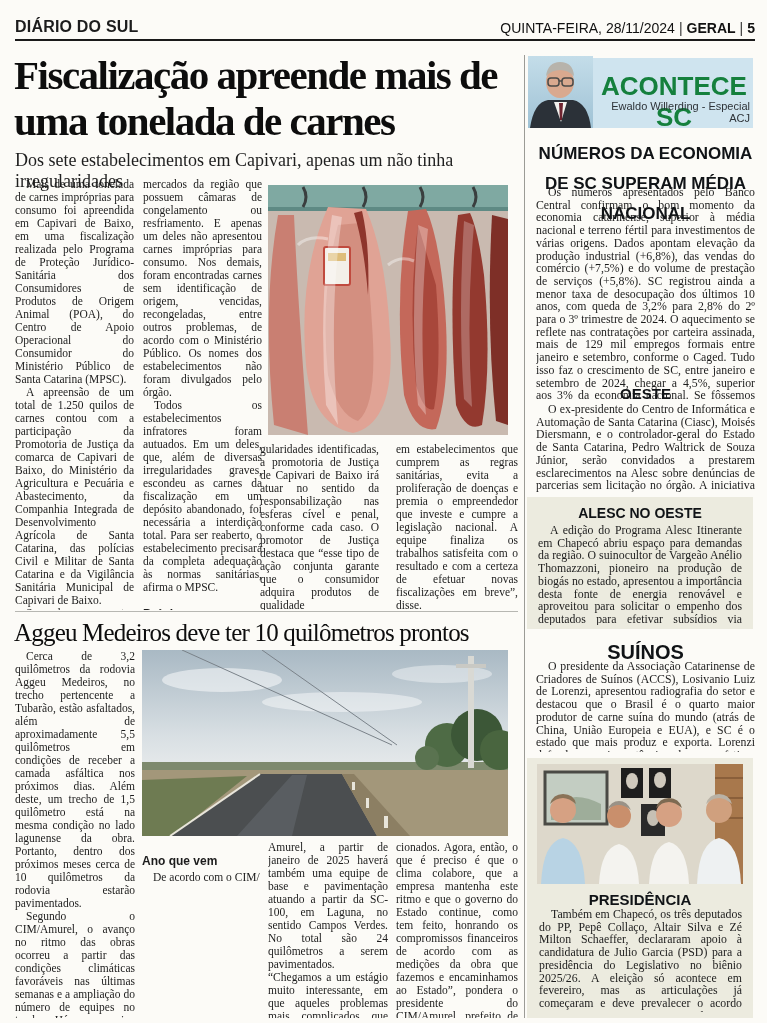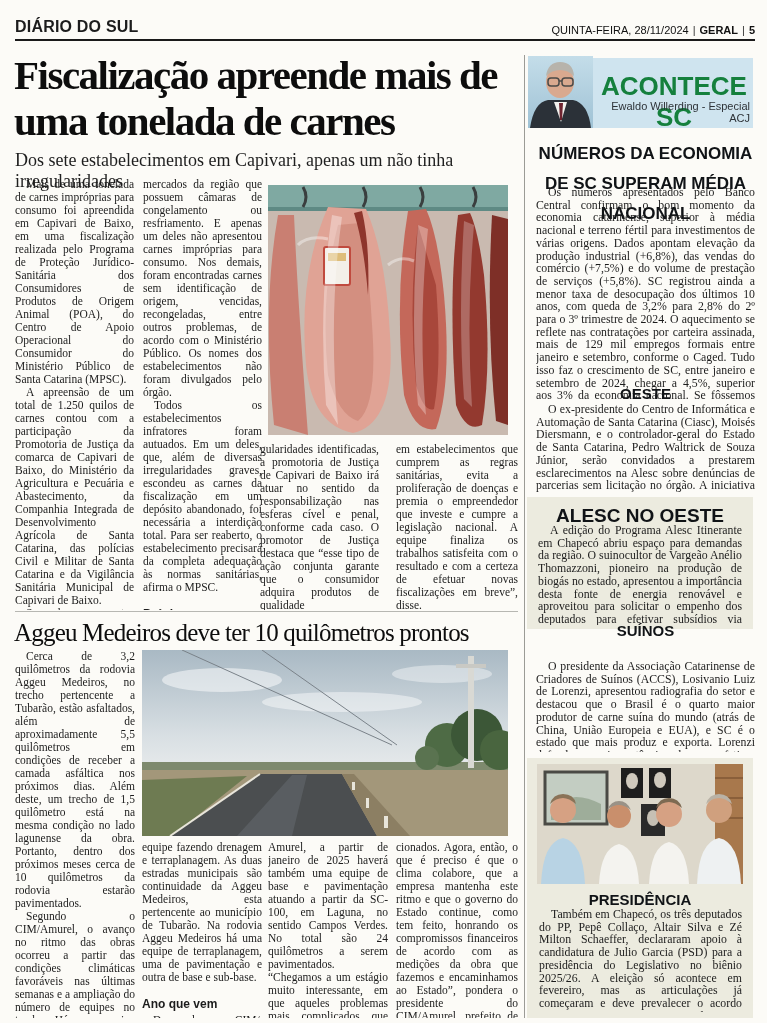--- a/index.html
+++ b/index.html
@@ -8,21 +8,21 @@
     position:relative; background:#fcfbf7; color:#1c1c1c;
     font-family:"Liberation Serif", serif; overflow:hidden;
   }
   .abs { position:absolute; }
 
   
   .topbar { left:15px; right:12px; top:22px; height:19px;
     border-bottom:2px solid #1a1a1a; display:flex; justify-content:space-between; align-items:flex-end;
     font-family:"Liberation Sans", sans-serif; padding-bottom:3px; }
   .masthead { font-weight:bold; font-size:16px; letter-spacing:.2px; }
-  .topright { font-size:11px; color:#111; }
+  .topright { font-size:14px; color:#111; }
   .topright .sep { margin:0 4px; color:#333; }
   .topright .b { font-weight:bold; }
 
   
   .a1-headline { left:14px; top:52px; width:508px;
     font-size:41px; line-height:46px; font-weight:bold; letter-spacing:-1.5px; color:#0d0d0d; }
   .a1-subhead { left:15px; top:150px; width:508px; font-size:18px; color:#1f1f1f; }
 
   .ncol { overflow:hidden; font-size:11.5px; line-height:13px; text-align:justify; }
   .ncol p { text-indent:11px; }
@@ -59,24 +59,24 @@
   .sb-head { font-family:"Liberation Sans", sans-serif; font-weight:bold; text-align:center; color:#101316; }
   .sb-head1 { left:536px; top:139px; width:219px; font-size:17px; line-height:30px; }
   .sb-body { font-size:11.8px; line-height:12.7px; text-align:justify; overflow:hidden; }
   .sb-body p { text-indent:12px; }
 
   .sb-p1 { left:536px; top:186px; width:219px; height:214px; }
   .sb-head2 { left:536px; top:385px; width:219px; font-size:15px; }
   .sb-p2 { left:536px; top:403px; width:219px; height:90px; }
 
   .beigebox1 { left:527px; top:497px; width:226px; height:132px; background:#ecebdf; }
-  .sb-head3 { left:536px; top:505px; width:208px; font-size:19px; }
+  .sb-head3 { left:536px; top:505px; width:208px; font-size:14px; }
   .sb-p3 { left:538px; top:524px; width:204px; height:101px; }
 
-  .sb-head4 { left:536px; top:622px; width:219px; font-size:15px; }
+  .sb-head4 { left:536px; top:641px; width:219px; font-size:20px; }
   .sb-p4 { left:536px; top:660px; width:219px; height:92px; }
 
   .beigebox2 { left:527px; top:758px; width:226px; height:260px; background:#ecebdf; }
   .photo3 { left:537px; top:764px; width:206px; height:120px; }
   .sb-head5 { left:536px; top:891px; width:208px; font-size:15px; }
   .sb-p5 { left:539px; top:908px; width:203px; height:104px; }
 
   svg { display:block; }
 </style>
 </head>
@@ -172,21 +172,20 @@
     <polygon points="95,186 150,186 165,125 150,125" fill="#606468" opacity=".7"></polygon>
     <polygon points="200,124 235,186 268,186 212,124" fill="#8c7f63"></polygon>
     <line x1="118" y1="124" x2="28" y2="186" stroke="#e8e5da" stroke-width="2"></line>
     <rect x="210" y="132" width="3" height="8" fill="#e8e5da"></rect>
     <rect x="224" y="148" width="3" height="10" fill="#e8e5da"></rect>
     <rect x="242" y="166" width="4" height="12" fill="#e8e5da"></rect>
   </svg>
 </div>
 
 <div class="abs ncol a2c2">
-  <p class="np">equipe fazendo drenagem e terraplanagem. As duas estradas municipais são continuidade da Aggeu Medeiros, esta pertencente ao município de Tubarão. Na rodovia Aggeu Medeiros há uma equipe de terraplanagem, uma de pavimentação e outra de base e sub-base.</p>
   <div class="crosshead">Ano que vem</div>
   <p>De acordo com o CIM/</p>
 </div>
 <div class="abs ncol a2c3">
   <p class="np">Amurel, a partir de janeiro de 2025 haverá também uma equipe de base e pavimentação atuando a partir da SC-100, em Laguna, no sentido Campos Verdes. No total são 24 quilômetros a serem pavimentados. “Chegamos a um estágio muito interessante, em que aqueles problemas mais complicados que tivemos no início da obra foram todos equa-</p>
 </div>
 <div class="abs ncol a2c4">
   <p class="np">cionados. Agora, então, o que é preciso é que o clima colabore, que a empresa mantenha este ritmo e que o governo do Estado continue, como tem feito, honrando os compromissos financeiros de acordo com as medições da obra que fazemos e encaminhamos ao Estado”, pondera o presidente do CIM/Amurel, prefeito de Grão-Pará, Helio Alberton Junior.</p>
 </div>
 

